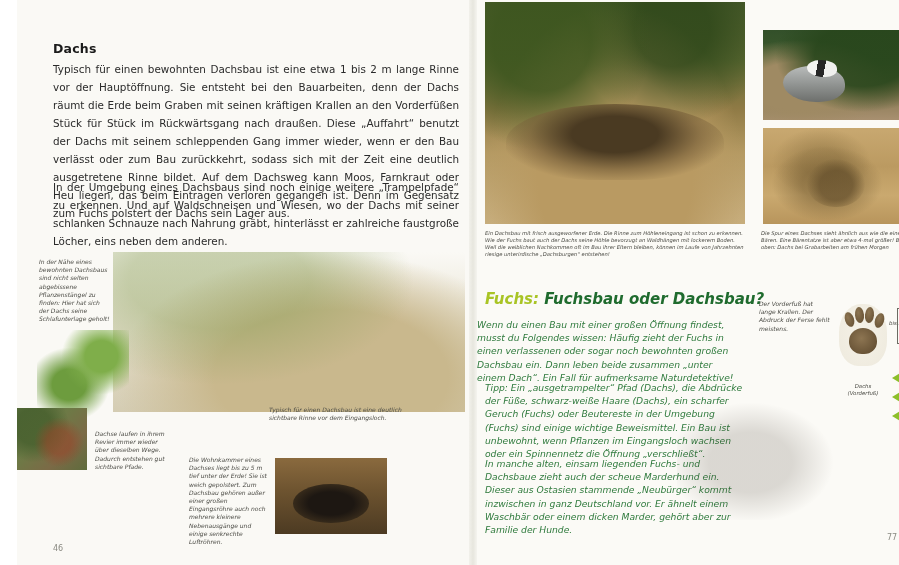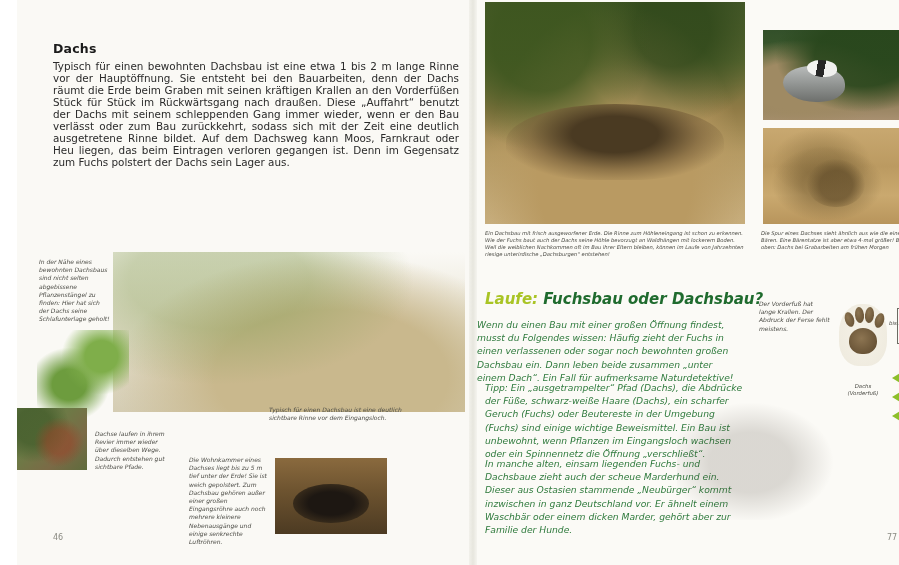--- a/index.html
+++ b/index.html
@@ -17,21 +17,21 @@
 
   
   h1.head{
     position:absolute;margin:0;
     font-family:"DejaVu Sans", sans-serif;
     font-weight:bold;font-size:12.5px;color:#1b1b1b;letter-spacing:.2px;
   }
   .body-text{
     position:absolute;margin:0;
     font-family:"DejaVu Sans", sans-serif;
-    font-size:10.4px;line-height:12px;color:#2a2a2a;
+    font-size:10.4px;line-height:18px;color:#2a2a2a;
     text-align:justify;
   }
   .caption{
     position:absolute;margin:0;
     font-family:"DejaVu Sans", sans-serif;
     font-style:italic;font-size:6.0px;line-height:8.2px;color:#4a4a44;
   }
   .caption.tiny{font-size:5.2px;line-height:7.0px;}
   .pageno{
     position:absolute;font-size:8px;color:#8a8a82;
@@ -172,52 +172,53 @@
 <div class="spread">
 
   <div class="page page-left"></div>
   <div class="page page-right"></div>
   <div class="gutter"></div>
 
   <h1 class="head" style="left:36px;top:41px;">Dachs</h1>
 
   <p class="body-text" style="left:36px;top:60px;width:406px;">Typisch für einen bewohnten Dachsbau ist eine etwa 1 bis 2 m lange Rinne vor der Hauptöffnung. Sie entsteht bei den Bauarbeiten, denn der Dachs räumt die Erde beim Graben mit seinen kräftigen Krallen an den Vorderfüßen Stück für Stück im Rückwärtsgang nach draußen. Diese „Auffahrt“ benutzt der Dachs mit seinem schleppenden Gang immer wieder, wenn er den Bau verlässt oder zum Bau zurückkehrt, sodass sich mit der Zeit eine deutlich ausgetretene Rinne bildet. Auf dem Dachsweg kann Moos, Farnkraut oder Heu liegen, das beim Eintragen verloren gegangen ist. Denn im Gegensatz zum Fuchs polstert der Dachs sein Lager aus.</p>
 
+  <p class="body-text" style="left:36px;top:178px;width:406px;">In der Umgebung eines Dachsbaus sind noch einige weitere „Trampelpfade“ zu erkennen. Und auf Waldschneisen und Wiesen, wo der Dachs mit seiner schlanken Schnauze nach Nahrung gräbt, hinterlässt er zahlreiche faustgroße Löcher, eins neben dem anderen.</p>
 
   <div class="photo ill-badger-big" style="left:96px;top:252px;width:352px;height:160px;"></div>
 
   <div class="photo ill-fern" style="left:20px;top:330px;width:92px;height:88px;"></div>
 
   <div class="photo ph-moss" style="left:0px;top:408px;width:70px;height:62px;"></div>
 
   <div class="photo ill-burrow" style="left:258px;top:458px;width:112px;height:76px;">
     <div class="animal"></div>
   </div>
 
   <p class="caption" style="left:22px;top:258px;width:72px;">In der Nähe eines bewohnten Dachsbaus sind nicht selten abgebissene Pflanzenstängel zu finden: Hier hat sich der Dachs seine Schlafunterlage geholt!</p>
 
   <p class="caption" style="left:78px;top:430px;width:78px;">Dachse laufen in ihrem Revier immer wieder über dieselben Wege. Dadurch entstehen gut sichtbare Pfade.</p>
 
   <p class="caption" style="left:172px;top:456px;width:82px;">Die Wohnkammer eines Dachses liegt bis zu 5 m tief unter der Erde! Sie ist weich gepolstert. Zum Dachsbau gehören außer einer großen Eingangsröhre auch noch mehrere kleinere Nebenausgänge und einige senkrechte Luftröhren.</p>
 
   <p class="caption" style="left:252px;top:406px;width:150px;">Typisch für einen Dachsbau ist eine deutlich sichtbare Rinne vor dem Eingangsloch.</p>
 
-  <span class="pageno" style="left:36px;top:533px;">46</span>
+  <span class="pageno" style="left:36px;top:544px;">46</span>
 
   <div class="photo ph-forest" style="left:468px;top:2px;width:260px;height:222px;"></div>
 
   <div class="photo ph-badger" style="left:746px;top:30px;width:146px;height:90px;"></div>
 
   <div class="photo ph-tracks" style="left:746px;top:128px;width:146px;height:96px;"></div>
 
   <p class="caption tiny" style="left:468px;top:230px;width:262px;">Ein Dachsbau mit frisch ausgeworfener Erde. Die Rinne zum Höhleneingang ist schon zu erkennen. Wie der Fuchs baut auch der Dachs seine Höhle bevorzugt an Waldhängen mit lockerem Boden. Weil die weiblichen Nachkommen oft im Bau ihrer Eltern bleiben, können im Laufe von Jahrzehnten riesige unterirdische „Dachsburgen“ entstehen!</p>
 
   <p class="caption tiny" style="left:744px;top:230px;width:150px;">Die Spur eines Dachses sieht ähnlich aus wie die eines Bären. Eine Bärentatze ist aber etwa 4-mal größer! Bild oben: Dachs bei Grabarbeiten am frühen Morgen</p>
 
-  <h2 class="aktion-title" style="left:468px;top:290px;"><span class="kicker">Laufe:</span>
+  <h2 class="aktion-title" style="left:468px;top:290px;"><span class="kicker">Fuchs:</span>
     <span>Fuchsbau oder Dachsbau?</span></h2>
 
   <p class="aktion-text" style="left:460px;top:318px;width:262px;">Wenn du einen Bau mit einer großen Öffnung findest, musst du Folgendes wissen: Häufig zieht der Fuchs in einen verlassenen oder sogar noch bewohnten großen Dachsbau ein. Dann leben beide zusammen „unter einem Dach“. Ein Fall für aufmerksame Naturdetektive!</p>
 
   <p class="aktion-text" style="left:468px;top:381px;width:258px;">Tipp: Ein „ausgetrampelter“ Pfad (Dachs), die Abdrücke der Füße, schwarz-weiße Haare (Dachs), ein scharfer Geruch (Fuchs) oder Beutereste in der Umgebung (Fuchs) sind einige wichtige Beweismittel. Ein Bau ist unbewohnt, wenn Pflanzen im Eingangsloch wachsen oder ein Spinnennetz die Öffnung „verschließt“.</p>
 
   <p class="aktion-text" style="left:468px;top:457px;width:258px;">In manche alten, einsam liegenden Fuchs- und Dachsbaue zieht auch der scheue Marderhund ein. Dieser aus Ostasien stammende „Neubürger“ kommt inzwischen in ganz Deutschland vor. Er ähnelt einem Waschbär oder einem dicken Marder, gehört aber zur Familie der Hunde.</p>
 
   <div class="photo ill-hand" style="left:660px;top:400px;width:160px;height:120px;"></div>
 

